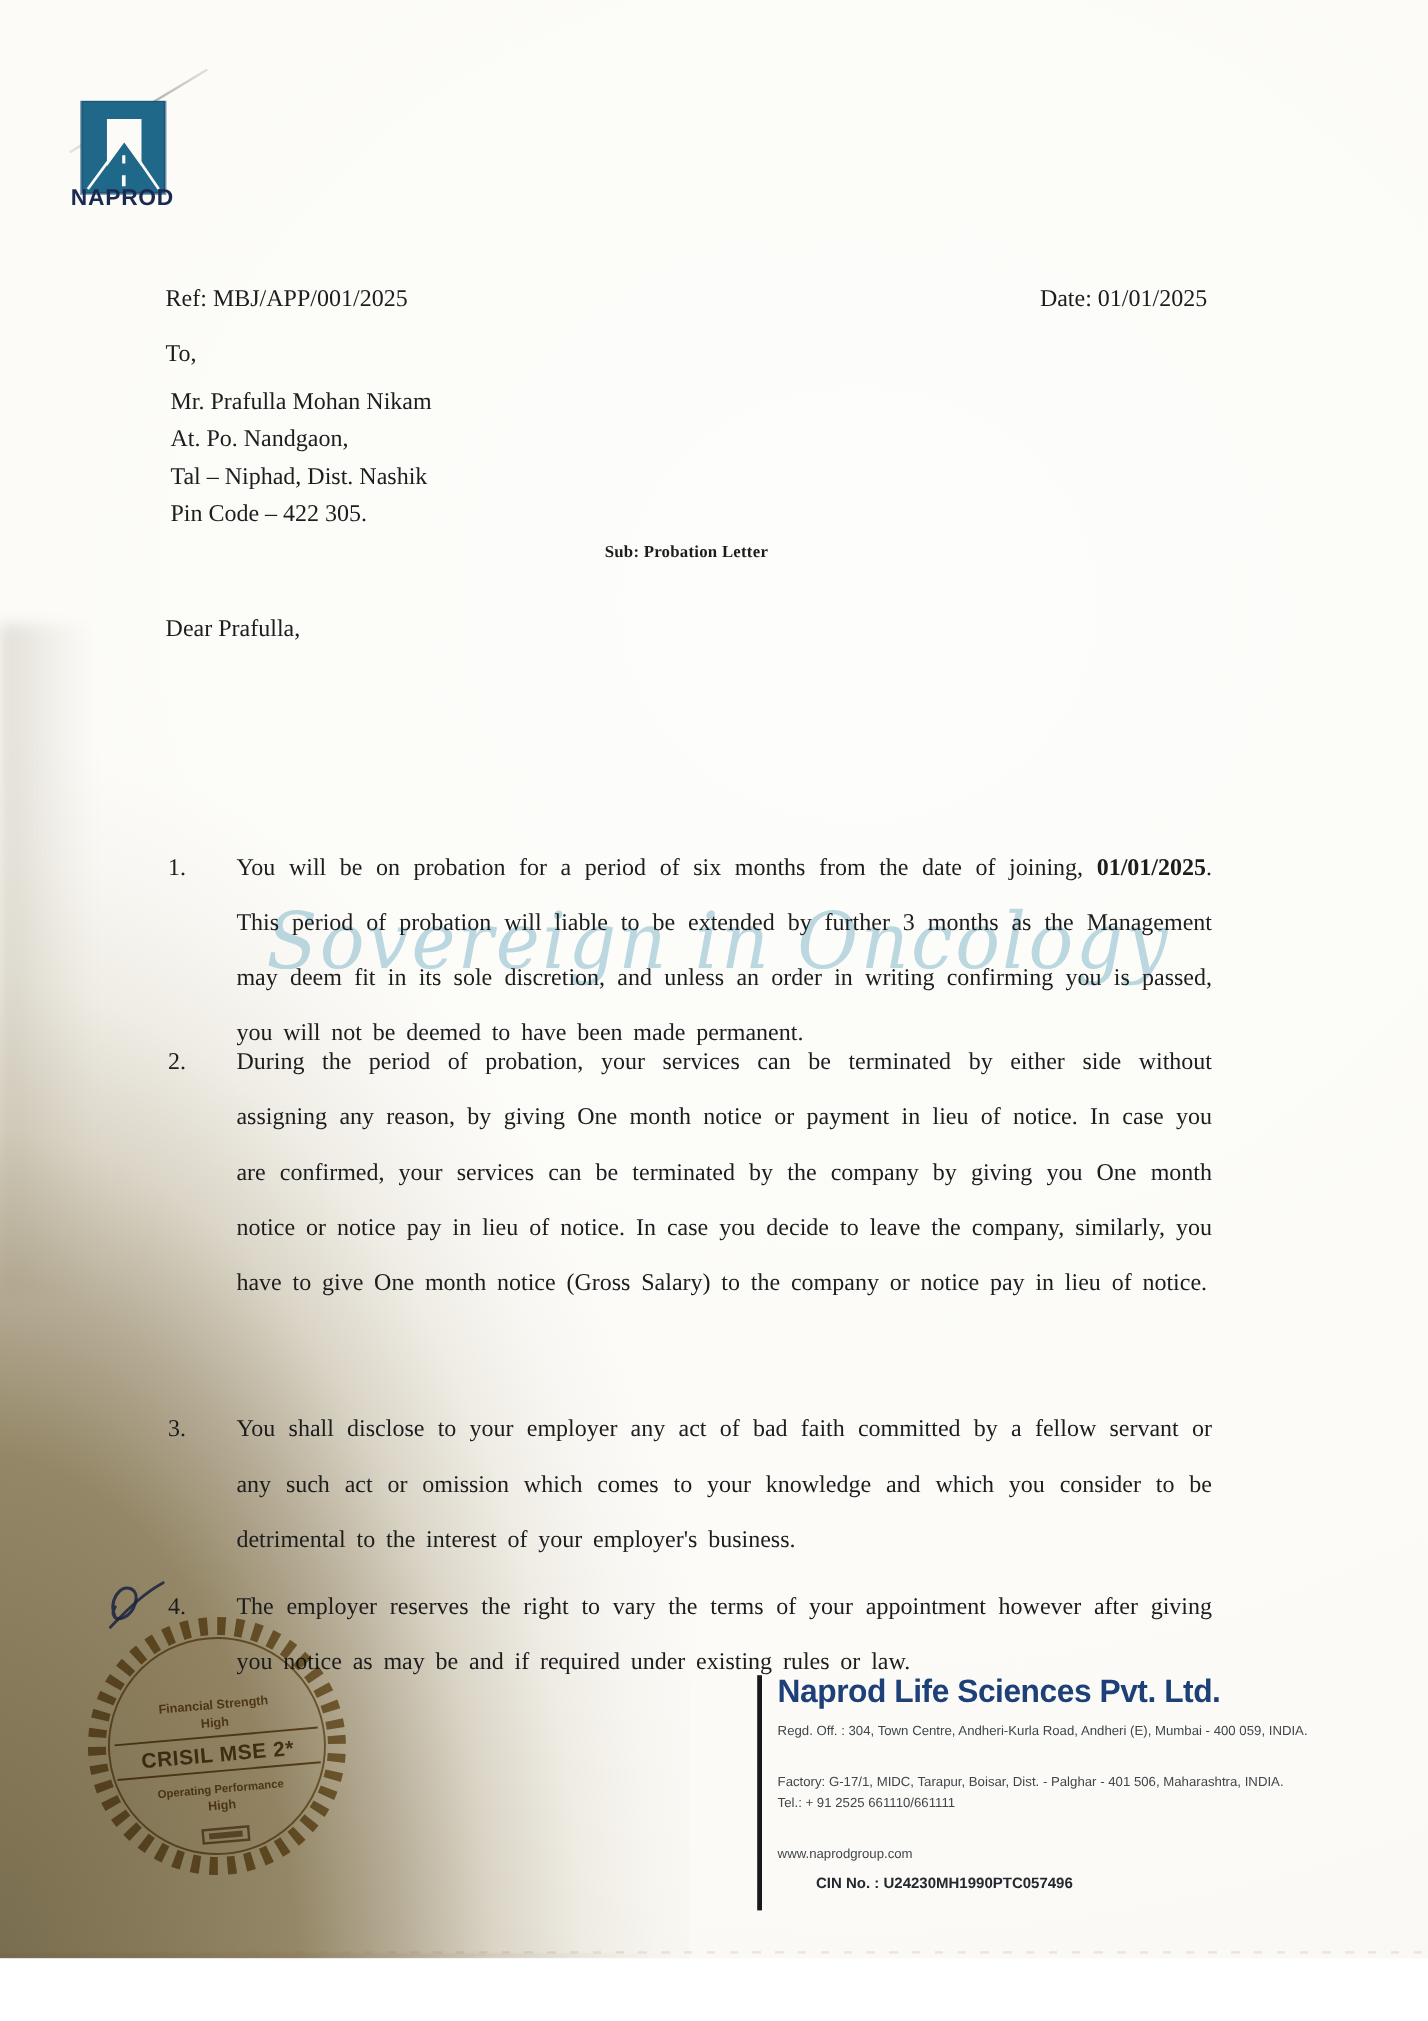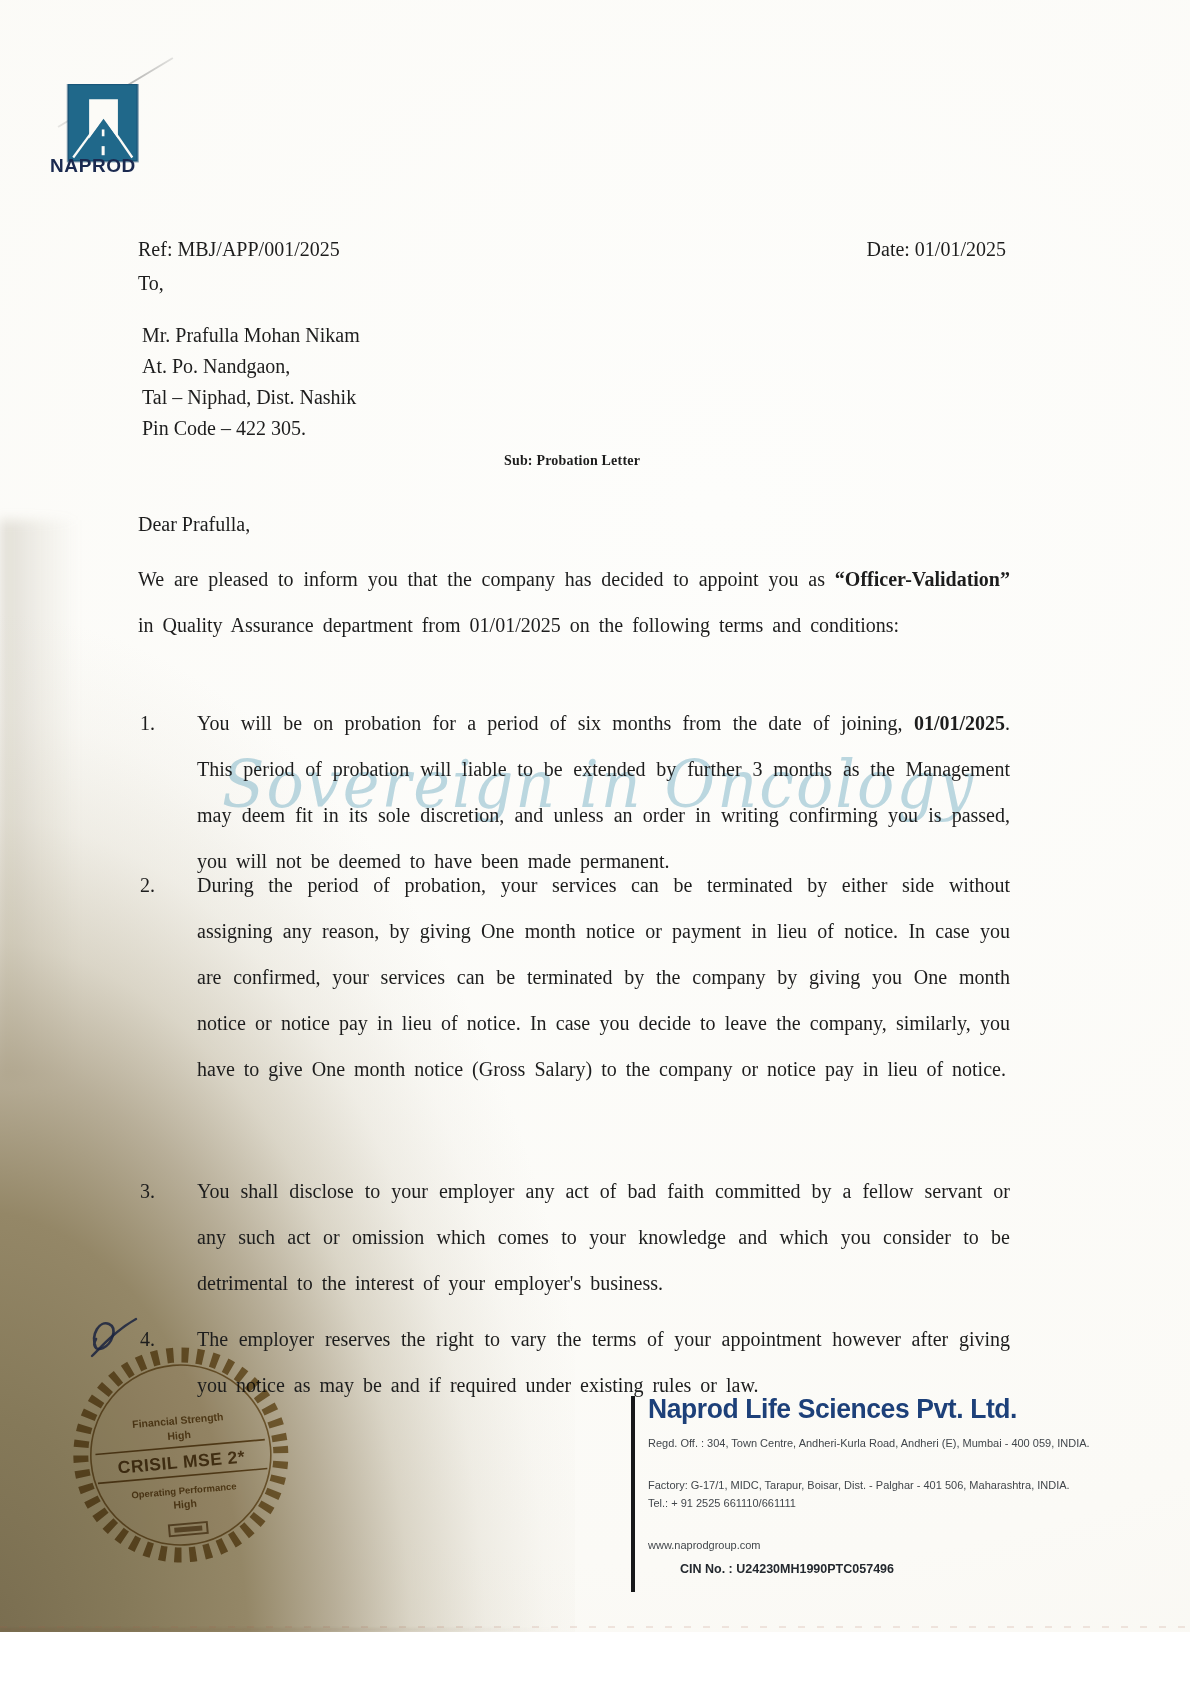--- a/index.html
+++ b/index.html
@@ -20,29 +20,29 @@
         background:linear-gradient(to right, rgba(115,92,66,0.30), rgba(115,92,66,0));filter:blur(1px);}
   .scan-speck-line{position:absolute;left:0;top:1626px;width:1190px;height:2px;
         background:repeating-linear-gradient(to right, rgba(165,92,70,0.14) 0 7px, rgba(165,92,70,0) 7px 19px);}
   .bottom-white{position:absolute;left:0;top:1632px;width:1190px;height:52px;background:#fff;}
   .scratch{position:absolute;left:58px;top:126px;width:134px;height:2px;
         background:linear-gradient(to right, rgba(110,110,110,0.15), rgba(95,95,95,0.55), rgba(120,120,120,0.2));
         transform:rotate(-31deg);transform-origin:left center;}
 
   
   .logo-box{position:absolute;left:64px;top:84px;width:76px;height:100px;}
-  .logo-name{position:absolute;left:50px;top:155px;width:104px;text-align:left;
+  .logo-name{position:absolute;left:50px;top:155px;width:104px;text-align:center;
         font-family:"Liberation Sans", sans-serif;font-weight:bold;font-size:19px;
         letter-spacing:0.6px;color:#1b2a50;}
 
   
   .content{position:absolute;inset:0;z-index:2;}
   .refrow{position:absolute;left:138px;top:238px;width:868px;display:flex;
         justify-content:space-between;font-size:20px;}
-  .to-line{position:absolute;left:138px;top:272px;font-size:20px;}
+  .to-line{position:absolute;left:138px;top:284px;font-size:20px;}
   .recipient{position:absolute;left:142px;top:320px;font-size:20px;line-height:31px;}
   .subject{position:absolute;left:138px;top:453px;width:868px;text-align:center;
         font-weight:bold;font-size:14px;letter-spacing:0.2px;}
   .greeting{position:absolute;left:138px;top:513px;font-size:20px;}
   .para{position:absolute;left:138px;width:872px;font-size:20px;line-height:46px;
         text-align:justify;word-spacing:4px;}
   .intro{top:556px;}
   .term{position:absolute;left:140px;width:870px;display:flex;}
   .term-num{flex:none;width:57px;font-size:20px;line-height:46px;}
   .term-body{flex:1;font-size:20px;line-height:46px;text-align:justify;word-spacing:4px;}
@@ -112,21 +112,20 @@
       <div>Mr. Prafulla Mohan Nikam</div>
       <div>At. Po. Nandgaon,</div>
       <div>Tal – Niphad, Dist. Nashik</div>
       <div>Pin Code – 422 305.</div>
     </div>
 
     <div class="subject">Sub: Probation Letter</div>
 
     <div class="greeting">Dear Prafulla,</div>
 
-    <div class="para intro"><span>We are pleased to inform you that the company has decided to appoint you as </span><b>“Officer-Validation”</b><span> in Quality Assurance department from 01/01/2025 on the following terms and conditions:</span></div>
 
     <div class="term t1">
       <span class="term-num">1.</span>
       <div class="term-body"><span>You will be on probation for a period of six months from the date of joining, </span><b>01/01/2025</b><span>. This period of probation will liable to be extended by further 3 months as the Management may deem fit in its sole discretion, and unless an order in writing confirming you is passed, you will not be deemed to have been made permanent.</span></div>
     </div>
 
     <div class="term t2">
       <span class="term-num">2.</span>
       <div class="term-body"><span>During the period of probation, your services can be terminated by either side without assigning any reason, by giving One month notice or payment in lieu of notice. In case you are confirmed, your services can be terminated by the company by giving you One month notice or notice pay in lieu of notice. In case you decide to leave the company, similarly, you have to give One month notice (Gross Salary) to the company or notice pay in lieu of notice.</span></div>
     </div>

